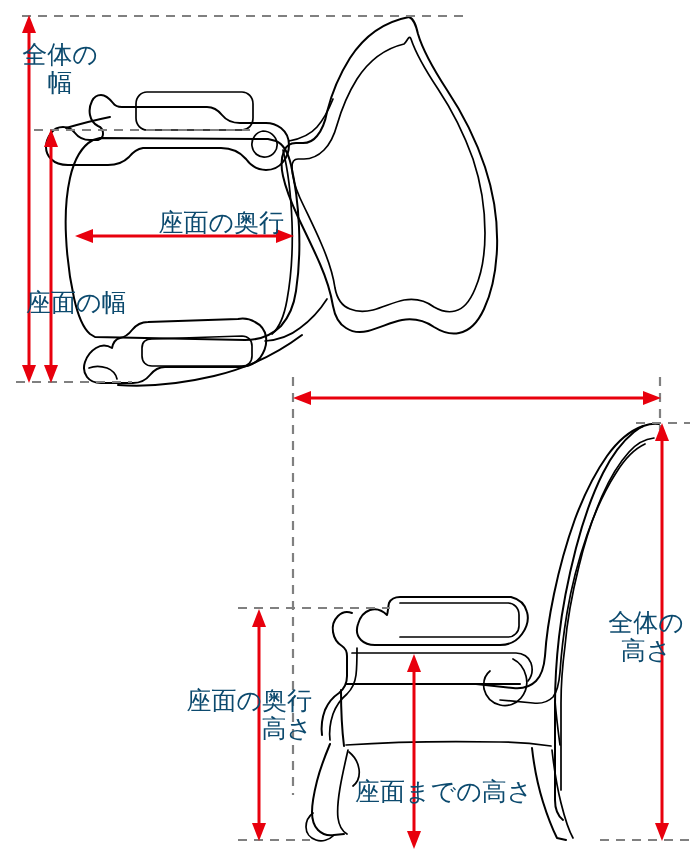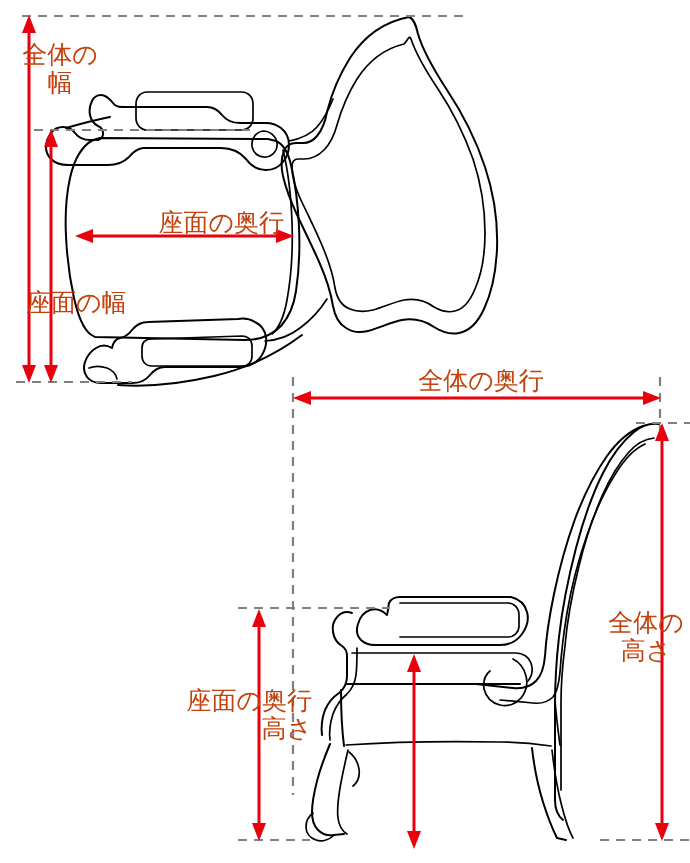--- a/index.html
+++ b/index.html
@@ -50,21 +50,21 @@
     stroke: #E8000D;
     stroke-width: 3;
     fill: none;
   }
   .dim-arrowhead {
     fill: #E8000D;
     stroke: none;
   }
   .dim-label {
     position: absolute;
-    color: #c2410c;
+    color: #0c4a6e;
     font-family: "Liberation Sans", "DejaVu Sans", sans-serif;
     font-size: 25px;
     line-height: 1.12;
     white-space: pre-line;
     letter-spacing: 0px;
     user-select: none;
   }
   .lbl-overall-width   { left: 14px;  top: 40px;  width: 92px; text-align: center; }
   .lbl-seat-depth      { left: 108px; top: 208px; width: 176px; text-align: right; }
   .lbl-seat-width      { left: 26px;  top: 288px; width: 132px; text-align: left; }
@@ -391,22 +391,22 @@
 
   </svg>
 
   <div class="dim-label lbl-overall-width">全体の
 幅</div>
 
   <div class="dim-label lbl-seat-depth">座面の奥行</div>
 
   <div class="dim-label lbl-seat-width">座面の幅</div>
 
-  <div class="dim-label lbl-overall-depth">全体の奥行</div>
 
   <div class="dim-label lbl-overall-height">全体の
 高さ</div>
 
   <div class="dim-label lbl-arm-height">座面の奥行
 高さ</div>
 
+  <div class="dim-label lbl-seat-height">座面までの高さ</div>
 
 </div>
 
 </body></html>

